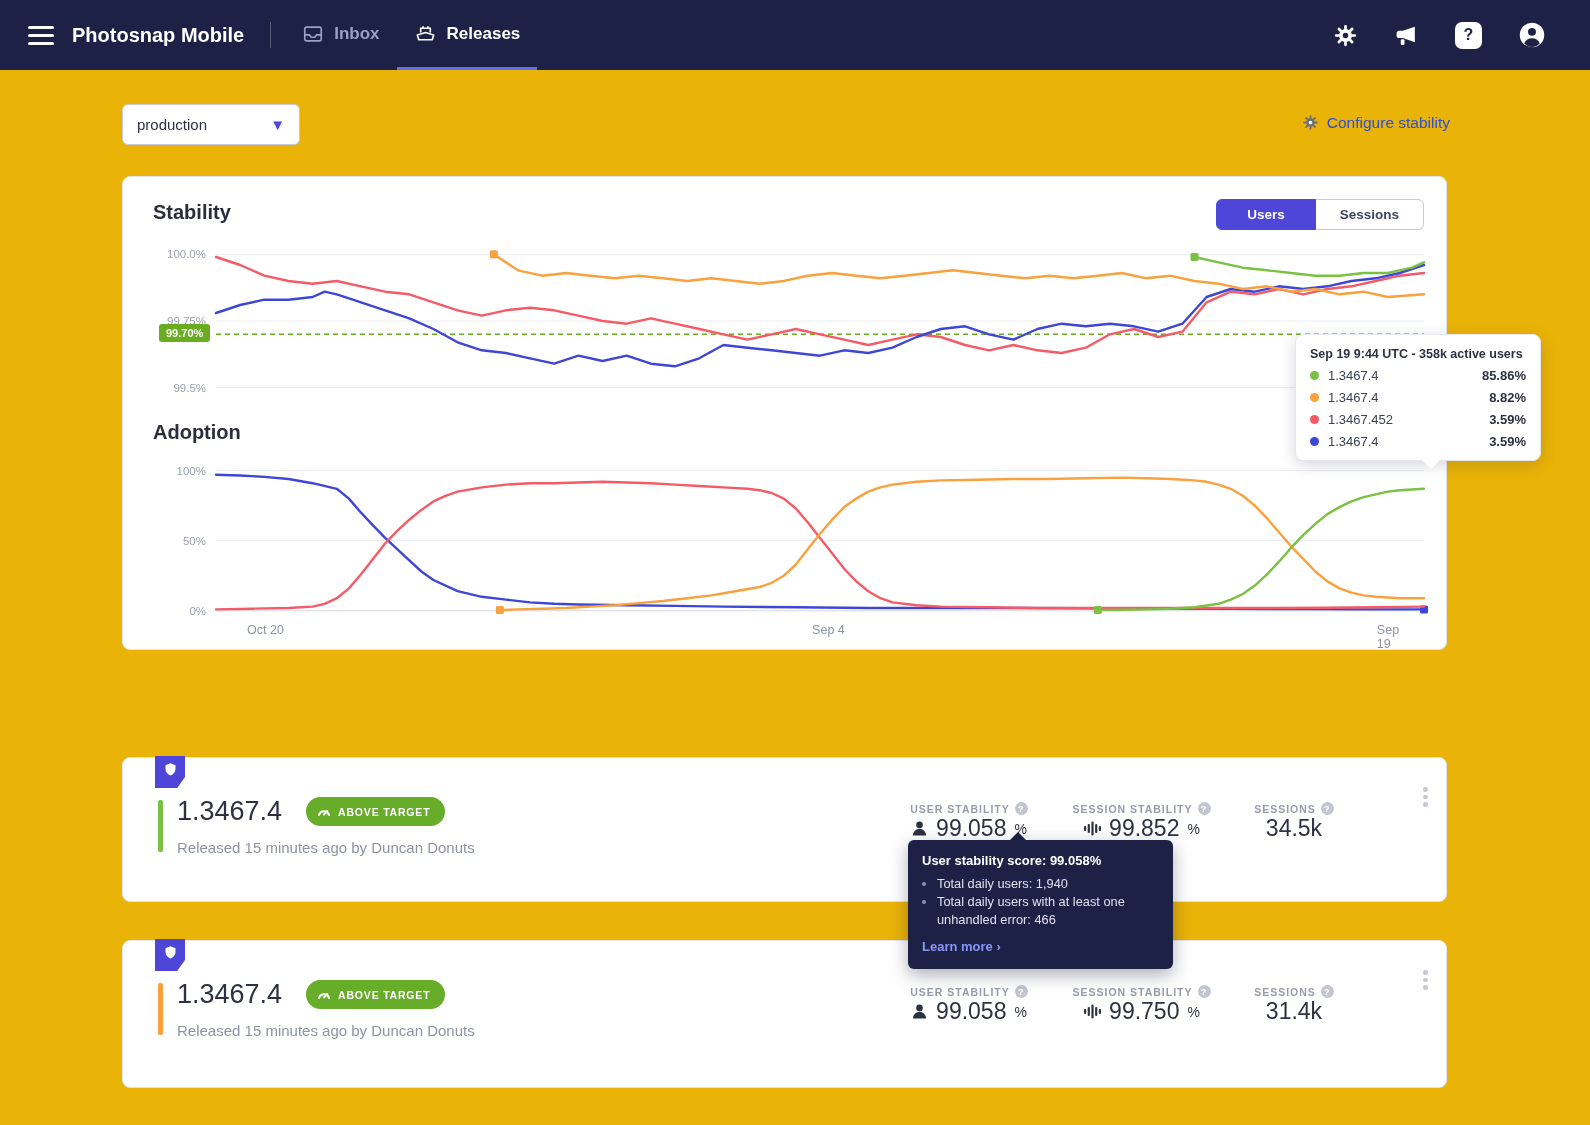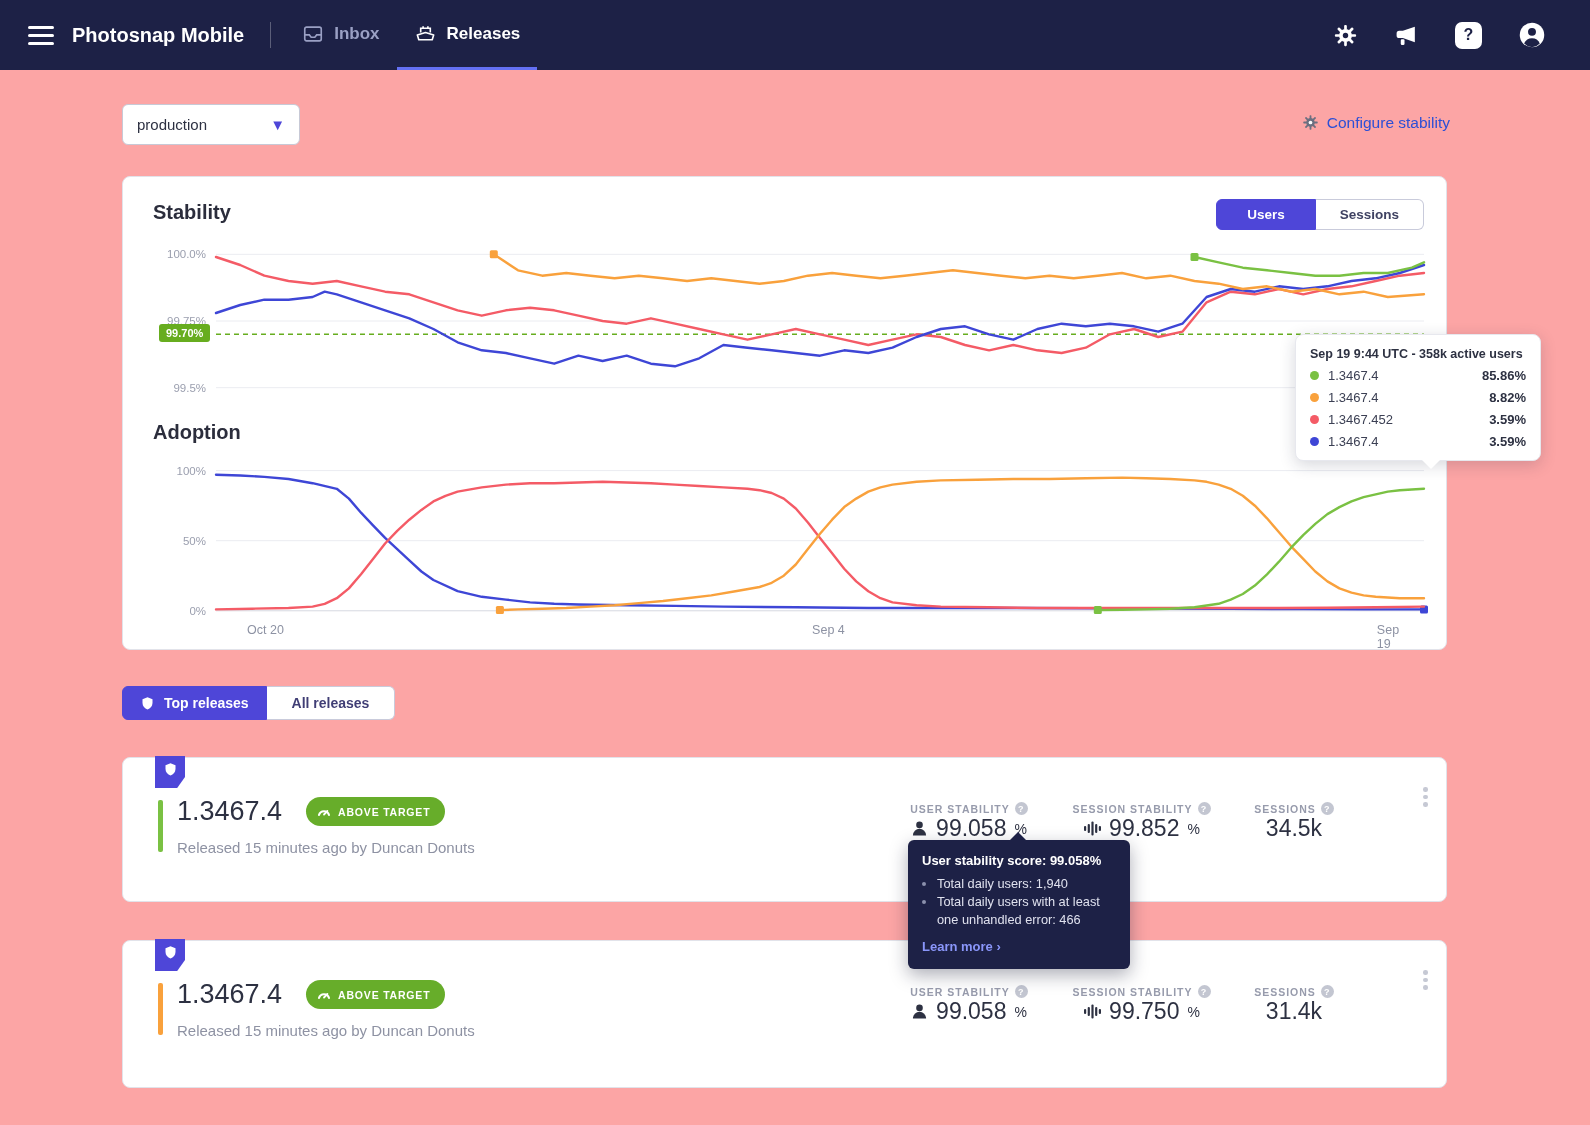--- a/index.html
+++ b/index.html
@@ -1,17 +1,17 @@
 <!DOCTYPE html>
 <html><head>
 <meta charset="utf-8">
 <style>
   *{box-sizing:border-box;margin:0;padding:0}
   body{font-family:"Liberation Sans",sans-serif;background:#fbfbfc}
-  #page{position:relative;width:1590px;height:1125px;background:#fca5a5;overflow:hidden}
+  #page{position:relative;width:1590px;height:1125px;background:#eab308;overflow:hidden}
 
   
   .navbar{position:absolute;top:0;left:0;width:100%;height:70px;background:#1d2146;display:flex;align-items:stretch}
   .burger{width:26px;display:flex;flex-direction:column;gap:5px;justify-content:center;margin-left:28px;cursor:pointer}
   .burger span{display:block;height:3px;background:#fff;border-radius:2px}
   .brand{display:flex;align-items:center;margin-left:18px;font-size:20px;font-weight:700;color:#fff;white-space:nowrap}
   .nav-divider{width:1px;height:26px;background:rgba(255,255,255,.28);align-self:center;margin:0 14px 0 26px}
   .nav{display:flex;align-items:stretch}
   .nav-item{display:flex;align-items:center;gap:10px;padding:0 17px;color:#9aa0c4;font-size:17px;font-weight:600;border-bottom:3px solid transparent;cursor:pointer}
   .nav-item.active{color:#fff;border-bottom-color:#6470f3}
@@ -78,21 +78,21 @@
   .stat-user{width:160px}.stat-session{width:165px}.stat-sessions{width:120px}
   .stat-label{display:flex;justify-content:center;align-items:center;gap:5px;font-size:10.5px;font-weight:700;letter-spacing:1px;color:#979bac}
   .help{width:13px;height:13px;border-radius:50%;background:#c3c6d1;color:#fff;font-size:9px;font-weight:700;display:flex;align-items:center;justify-content:center;cursor:pointer}
   .stat-value{display:flex;align-items:center;justify-content:center;gap:8px;margin-top:0;color:#2d3142}
   .stat-num{font-size:23px}
   .stat-unit{font-size:14px}
   .kebab{position:absolute;left:1296px;top:25px;display:flex;flex-direction:column;gap:3px;cursor:pointer;padding:4px}
   .kebab i{width:4.5px;height:4.5px;border-radius:50%;background:#c6c9d4}
 
   
-  .dark-tooltip{position:absolute;left:908px;top:840px;width:222px;background:#1d2146;border-radius:6px;padding:13px 14px 14px;z-index:6;box-shadow:0 6px 18px rgba(20,24,50,.35)}
+  .dark-tooltip{position:absolute;left:908px;top:840px;width:265px;background:#1d2146;border-radius:6px;padding:13px 14px 14px;z-index:6;box-shadow:0 6px 18px rgba(20,24,50,.35)}
   .dt-title{font-size:13px;font-weight:700;color:#fff}
   .dark-tooltip ul{margin:7px 0 0;padding-left:15px}
   .dark-tooltip li{font-size:12.8px;line-height:1.4;color:#dfe1ee}
   .dark-tooltip li::marker{color:#8b90ad}
   .dt-link{display:inline-block;margin-top:10px;font-size:13px;font-weight:700;color:#8a96fa;cursor:pointer}
   .dt-arrow{position:absolute;top:-8px;left:102px;width:0;height:0;border-left:8px solid transparent;border-right:8px solid transparent;border-bottom:8px solid #1d2146}
 </style>
 </head>
 <body>
 
@@ -252,29 +252,20 @@
       <span class="ct-val">3.59%</span>
     </div>
     <div class="ct-row">
       <span class="dot" style="background: rgb(62, 70, 214);"></span>
       <span class="ct-name">1.3467.4</span>
       <span class="ct-val">3.59%</span>
     </div>
     <div class="ct-arrow"></div>
   </div>
 
-  <div class="rel-tabs">
-    <button class="tab-top">
-      <svg width="15" height="15" viewBox="0 0 24 24">
-        <path d="M12 2 L20 5 V11 C20 16 16.5 19.8 12 21.5 C7.5 19.8 4 16 4 11 V5 Z" fill="#fff"></path>
-      </svg>
-      <span>Top releases</span>
-    </button>
-    <button class="tab-all">All releases</button>
-  </div>
 
   <section class="release-card" id="release-card-0">
     <div class="flag">
       <svg width="15" height="15" viewBox="0 0 24 24">
         <path d="M12 2 L20 5 V11 C20 16 16.5 19.8 12 21.5 C7.5 19.8 4 16 4 11 V5 Z" fill="#fff"></path>
       </svg>
     </div>
     <div class="accent-bar" style="background: rgb(122, 193, 67);"></div>
     <div class="rc-main">
       <div class="rc-head">

